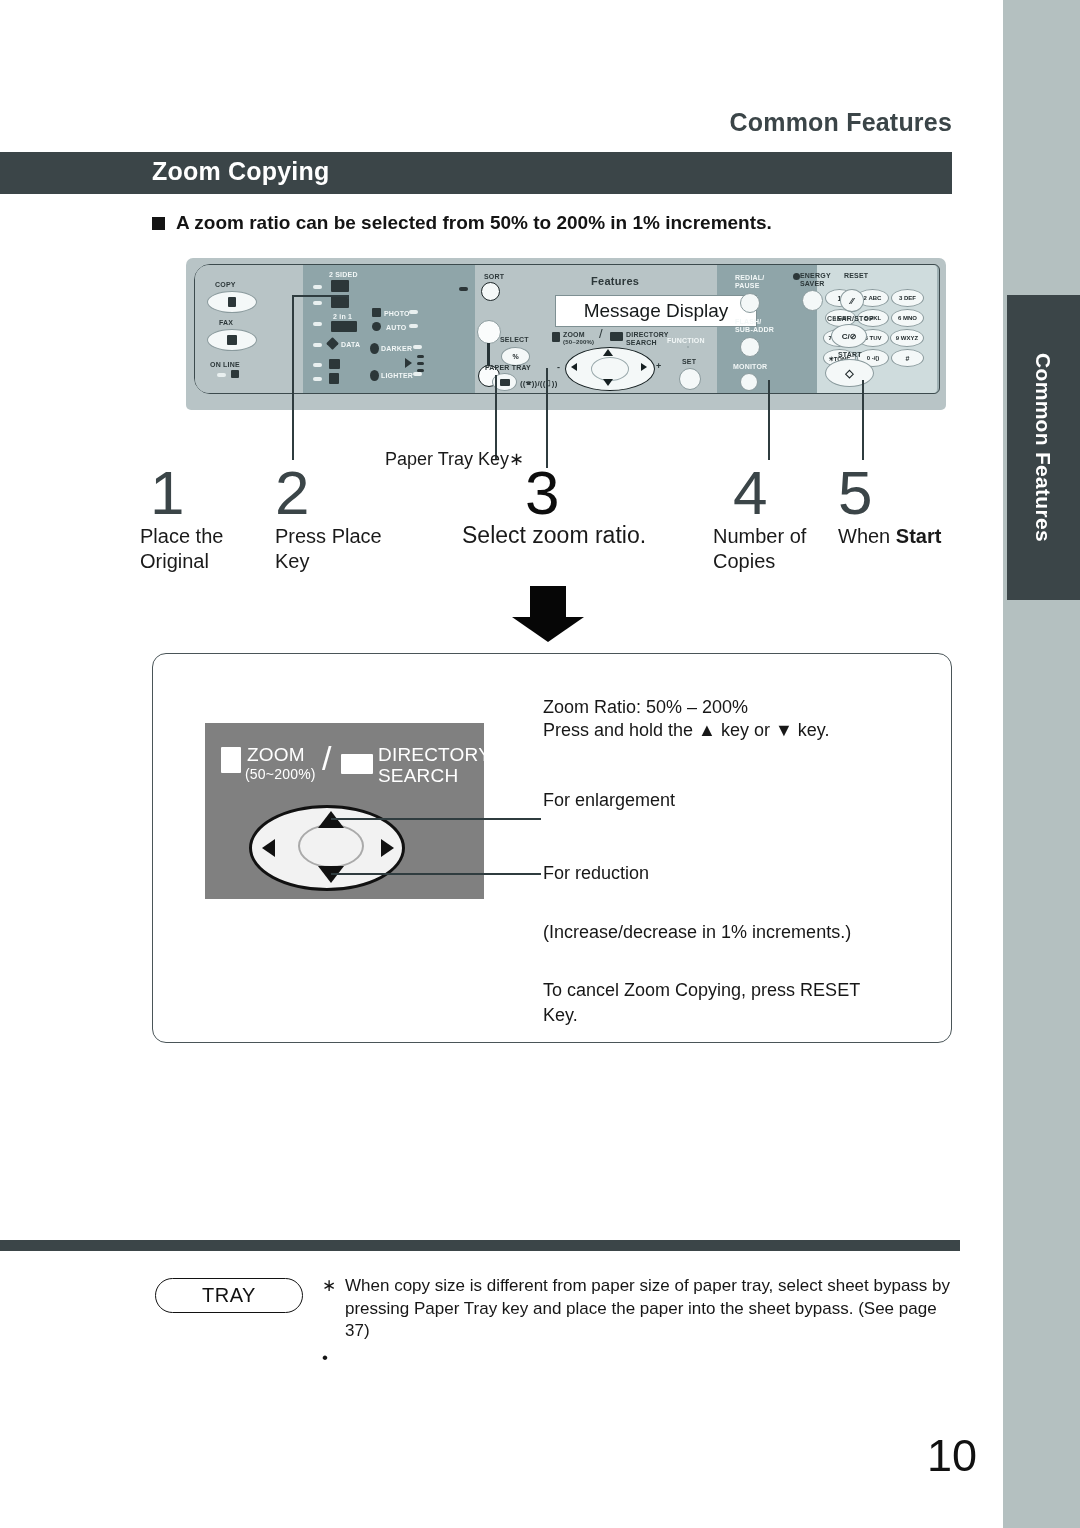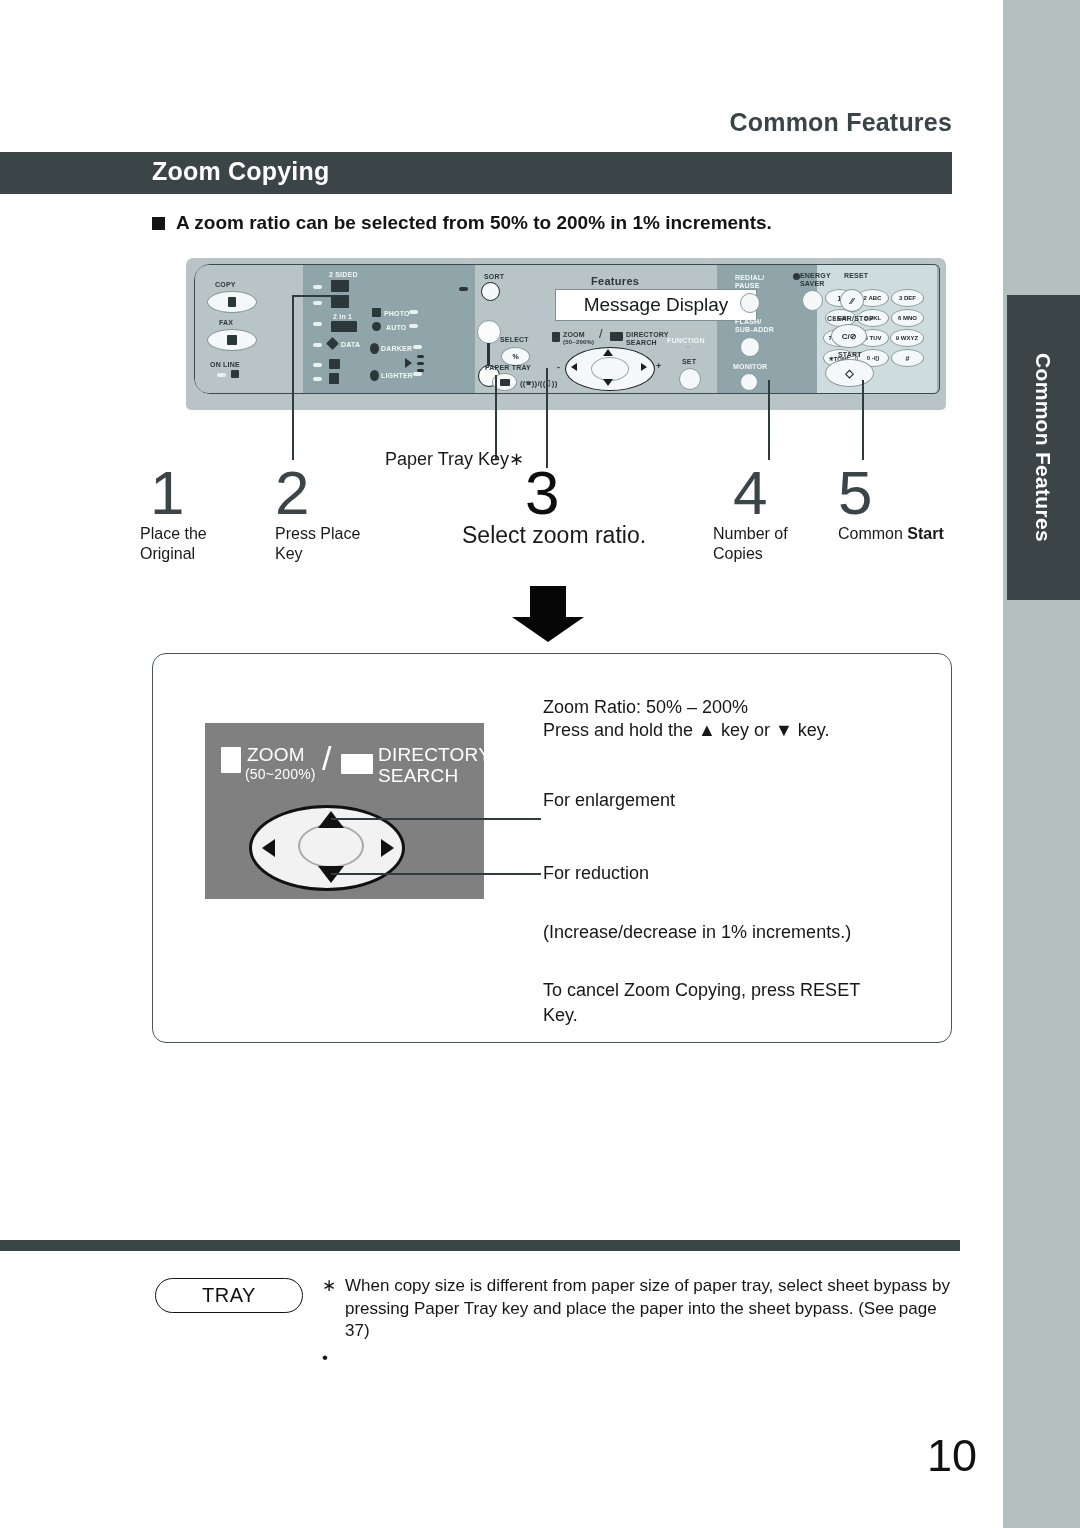--- a/index.html
+++ b/index.html
@@ -214,21 +214,21 @@
   .step-num {
     position: absolute;
     font-size: 62px;
     color: #3b4548;
     font-weight: normal;
     line-height: 1;
   }
   .step-num.black { color: #0d0d0d; }
   .step-cap {
     position: absolute;
-    font-size: 16px;
+    font-size: 20px;
     color: #1a1a1a;
     line-height: 1.25;
   }
   .step-cap.big {
     font-size: 23px;
   }
   .step-cap b { font-weight: bold; }
   .paper-tray-cap {
     position: absolute;
     left: 385px; top: 448px;
@@ -448,21 +448,21 @@
     <div class="led" style="left:218px; top:107px;"></div>
 
     <div class="lbl dark" style="left:289px; top:8px;">SORT</div>
     <div class="led dk" style="left:264px; top:22px;"></div>
     <div class="key-round" style="left:286px; top:17px; width:17px; height:17px; border:1.4px solid #1d2729;"></div>
     <div class="key-round" style="left:282px; top:55px; width:22px; height:22px; background:#fafcfc;"></div>
     <div style="position:absolute; left:292px; top:78px; width:2.5px; height:22px; background:#273437;"></div>
     <div class="key-round" style="left:283px; top:100px; width:20px; height:20px; border:1.4px solid #162022; background:#fafcfc;"></div>
 
     <div class="brand" style="left:396px; top:10px;">Features</div>
-    <div class="msg-display" style="left:360px; top:24px; width:200px; height:30px;">Message Display</div>
+    <div class="msg-display" style="left:360px; top:30px; width:200px; height:30px;">Message Display</div>
 
     <div class="lbl dark" style="left:305px; top:71px;">SELECT</div>
     <div class="key-oval" style="left:306px; top:82px; width:27px; height:17px;">%</div>
     <div class="lbl dark" style="left:290px; top:99px;">PAPER TRAY</div>
     <div class="key-oval" style="left:297px; top:108px; width:23px; height:16px;">
       <span class="icon-box" style="left:7px; top:5px; width:10px; height:7px; background:#2c3739;"></span>
     </div>
     <div class="lbl dark" style="left:325px; top:115px; font-size:8px;">((🕿))/((▯))</div>
 
     <span class="icon-box" style="left:357px; top:67px; width:8px; height:10px;"></span>
@@ -540,21 +540,21 @@
 Key</div>
 
 <div class="step-num black" style="left:525px; top:462px;">3</div>
 <div class="step-cap big" style="left:462px; top:521px;">Select zoom ratio.</div>
 
 <div class="step-num" style="left:733px; top:462px;">4</div>
 <div class="step-cap" style="left:713px; top:524px; white-space:pre-line;">Number of
 Copies</div>
 
 <div class="step-num" style="left:838px; top:462px;">5</div>
-<div class="step-cap" style="left:838px; top:524px;"><span>Common </span><b>Start</b></div>
+<div class="step-cap" style="left:838px; top:524px;"><span>When </span><b>Start</b></div>
 
 <div class="down-arrow">
   <div class="shaft"></div>
   <div class="head"></div>
 </div>
 
 <div class="detail-box"></div>
 
 <div class="gray-panel">
   <span class="gp-icon" style="left:16px; top:24px; width:20px; height:26px;"></span>

